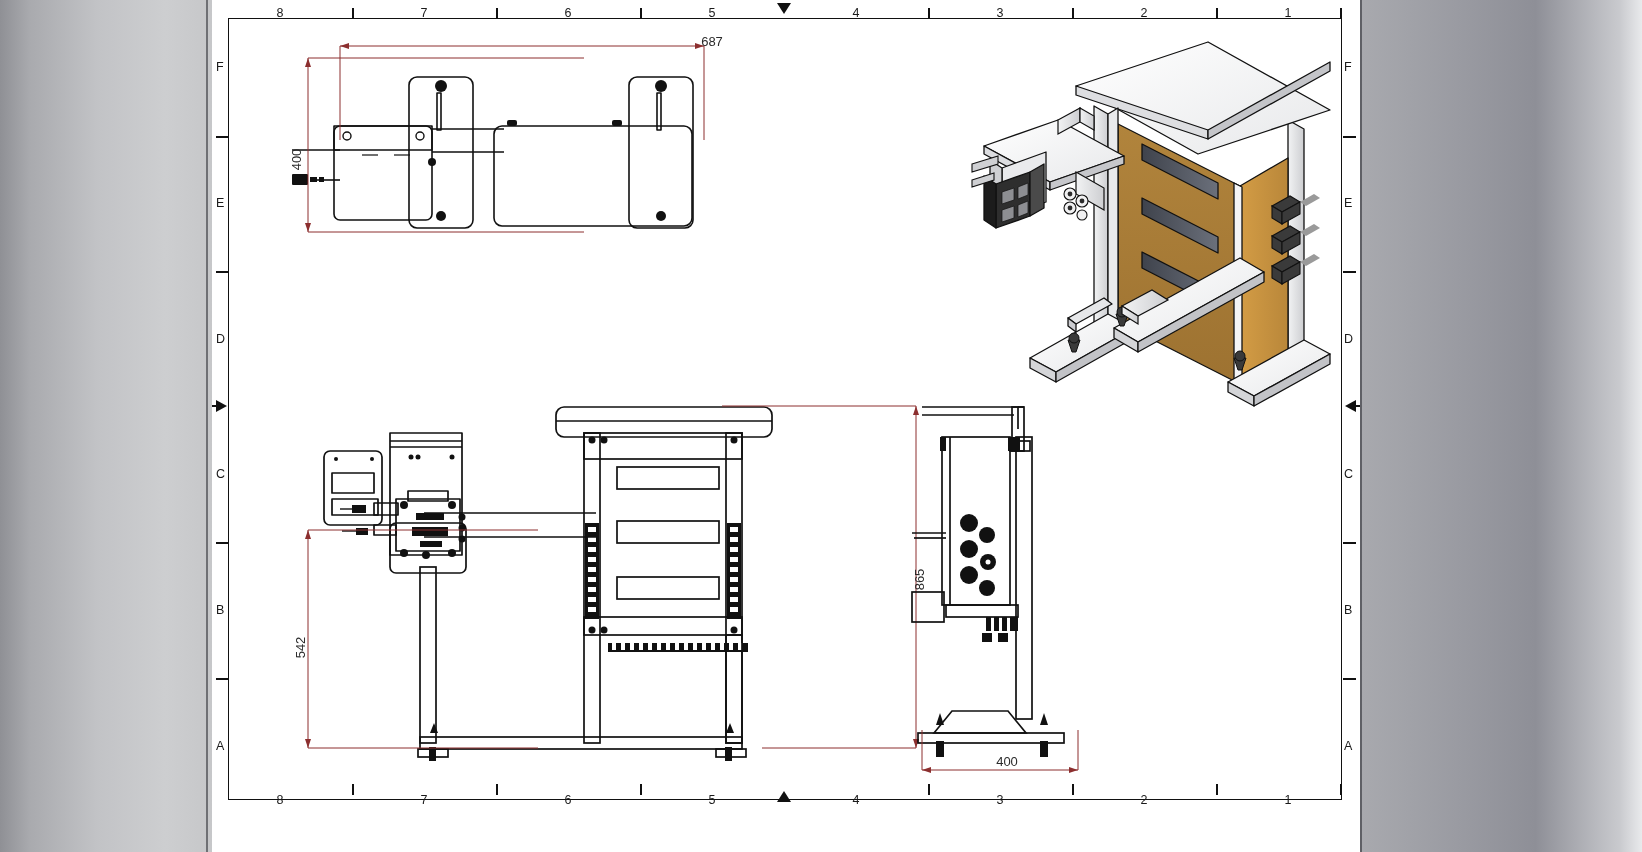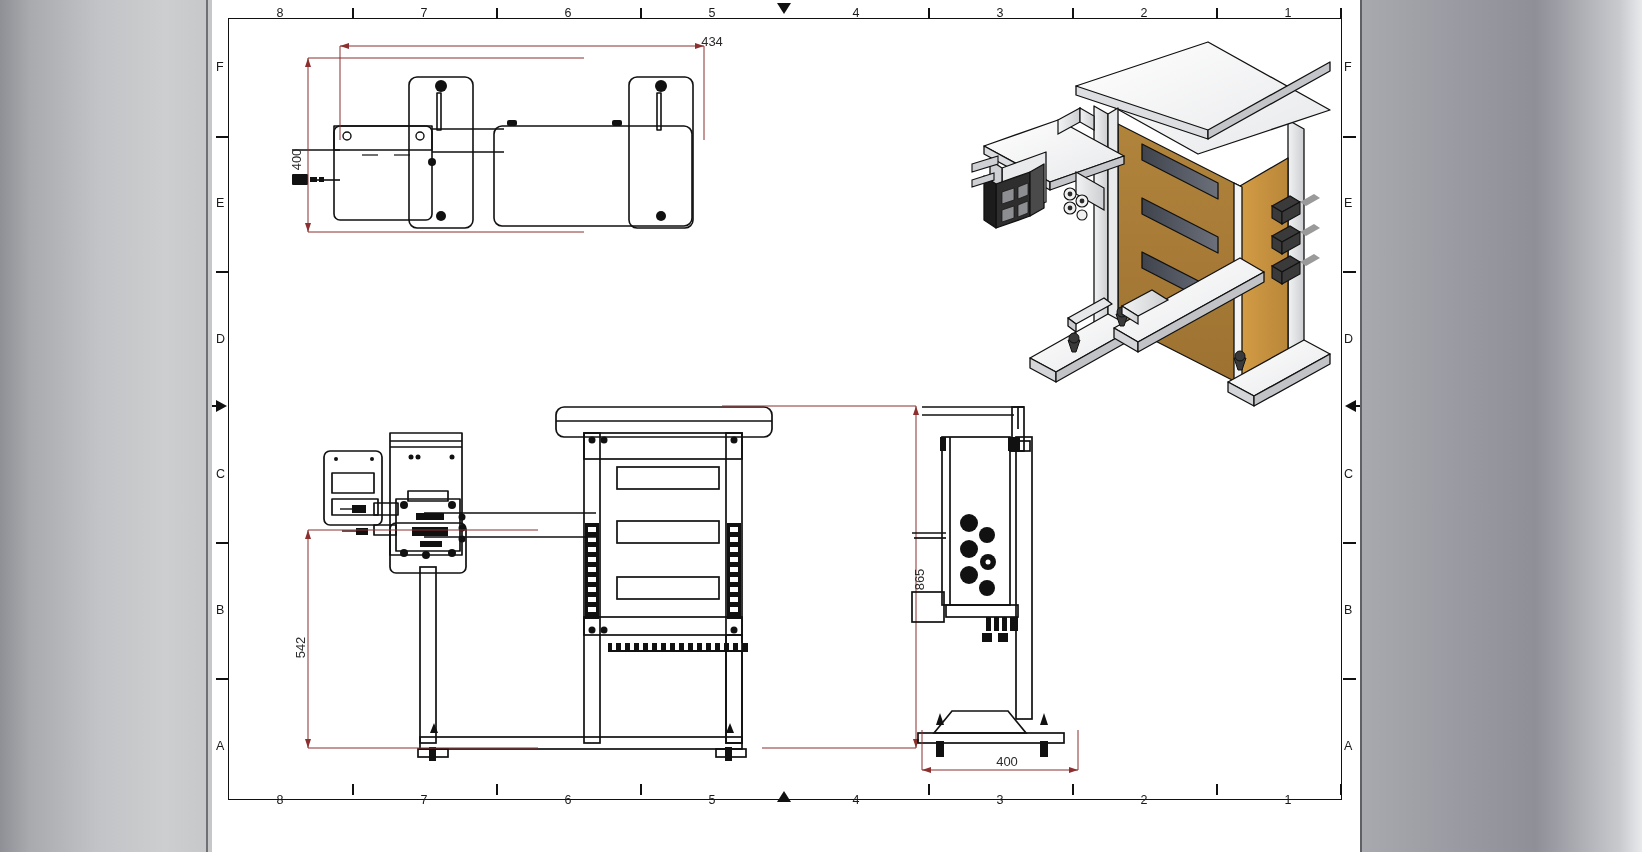--- a/index.html
+++ b/index.html
@@ -192,21 +192,21 @@
     <div>
       <svg class="vw" style="left:120px;top:20px;" width="390" height="40" viewBox="0 0 390 40">
         <g stroke="#8c2f2f" stroke-width="1">
           <line x1="8" y1="26" x2="8" y2="120"></line>
           <line x1="372" y1="26" x2="372" y2="120"></line>
           <line x1="8" y1="26" x2="372" y2="26"></line>
         </g>
         <path d="M8,26 l9,-3 v6 z" fill="#8c2f2f"></path>
         <path d="M372,26 l-9,-3 v6 z" fill="#8c2f2f"></path>
       </svg>
-      <div class="dimtxt" style="left:500px;top:34px;transform:translateX(-50%);">434</div>
+      <div class="dimtxt" style="left:500px;top:34px;transform:translateX(-50%);">687</div>
     </div>
 
     <div>
       <svg class="vw" style="left:82px;top:50px;" width="300" height="200" viewBox="0 0 300 200">
         <g stroke="#8c2f2f" stroke-width="1">
           <line x1="14" y1="8" x2="14" y2="182"></line>
           <line x1="14" y1="8" x2="290" y2="8"></line>
           <line x1="14" y1="182" x2="290" y2="182"></line>
         </g>
         <path d="M14,8   l-3,9 h6 z" fill="#8c2f2f"></path>

